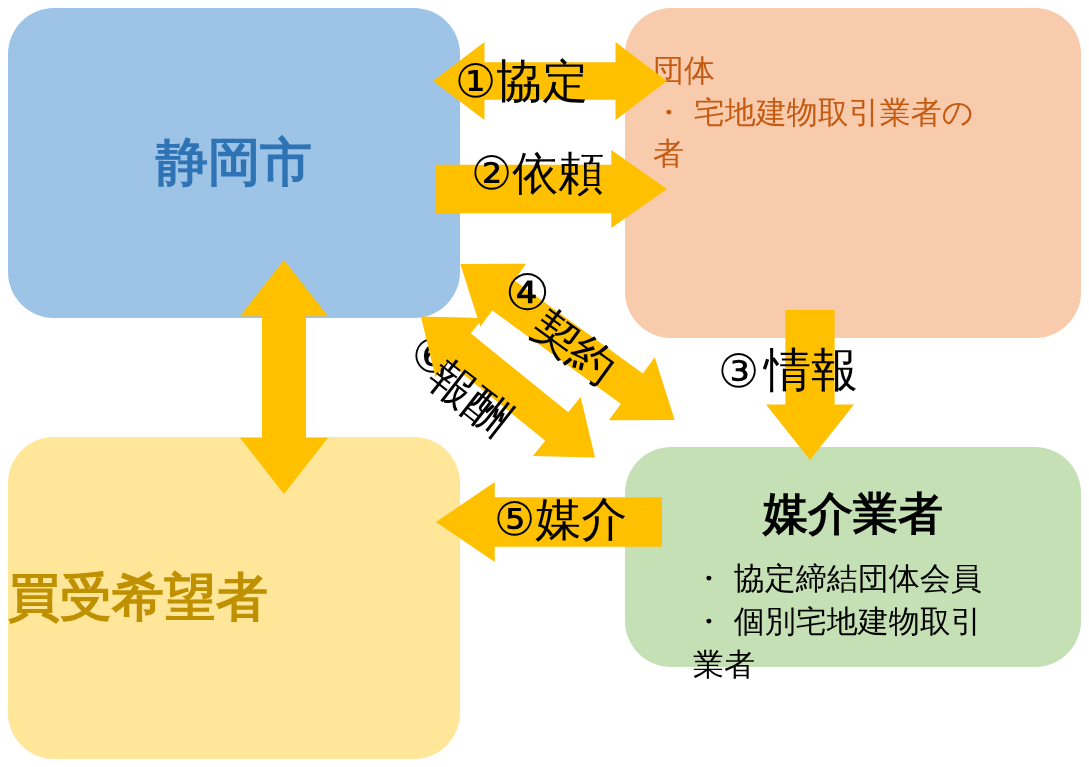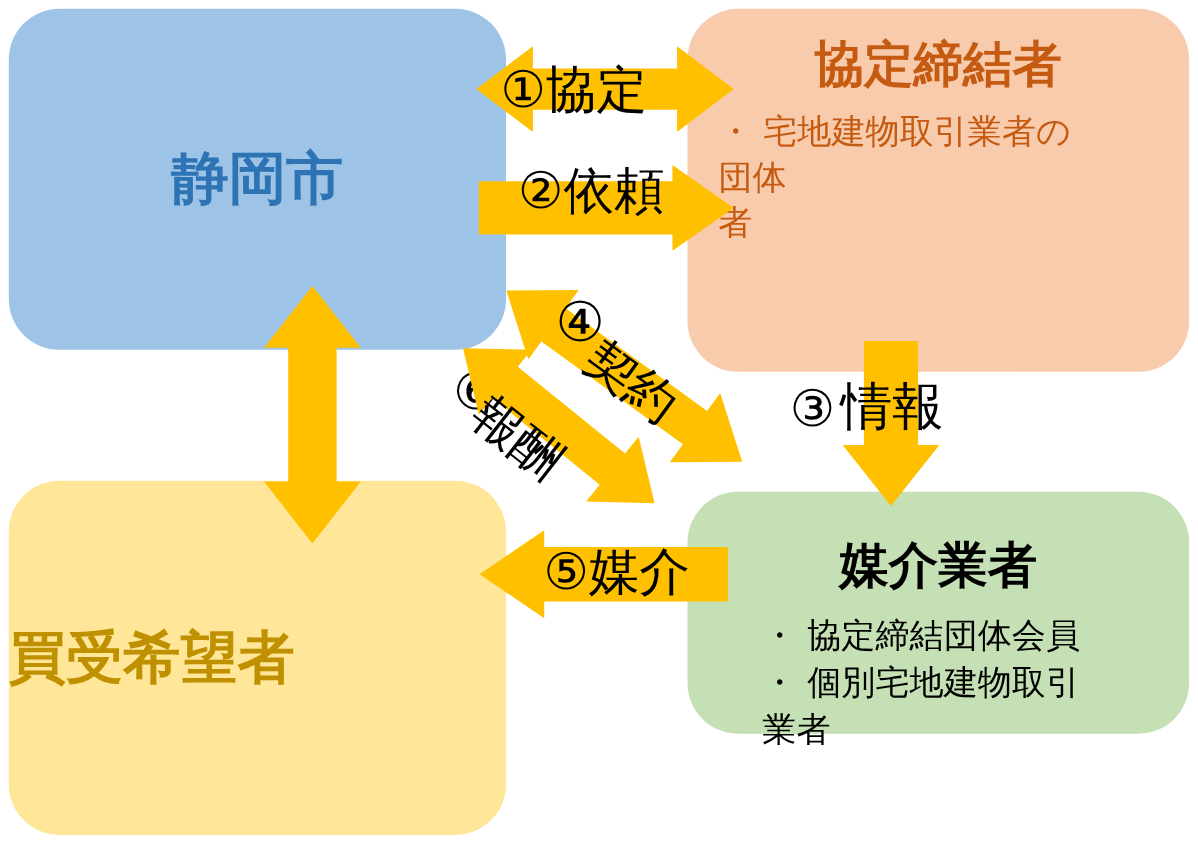--- a/index.html
+++ b/index.html
@@ -81,24 +81,23 @@
 </head>
 <body>
 
 <div class="canvas">
 
   <div class="box box-city">
     <div class="box-label">静岡市</div>
   </div>
 
   <div class="box box-agreement">
-    <div class="box-title">協定締結者</div>
     <div class="box-lines">
+      <div class="line">団体</div>
       <div class="line">・ 宅地建物取引業者の</div>
-      <div class="line">団体</div>
       <div class="line">者</div>
     </div>
   </div>
 
   <div class="box box-buyer">
     <div class="box-label">買受希望者</div>
   </div>
 
   <div class="box box-broker">
     <div class="box-title">媒介業者</div>

